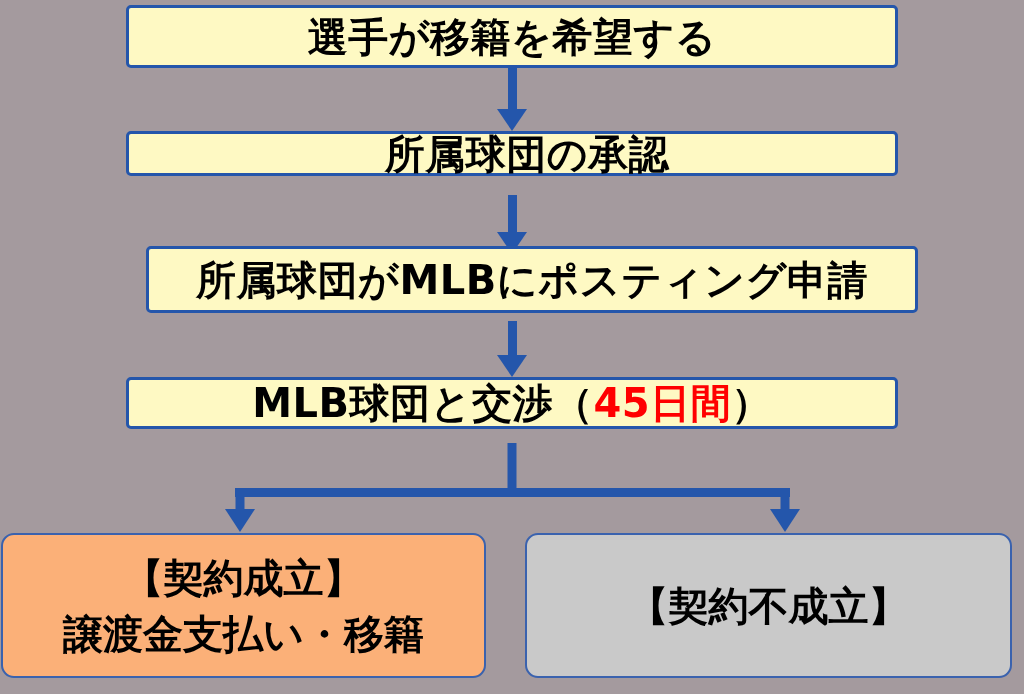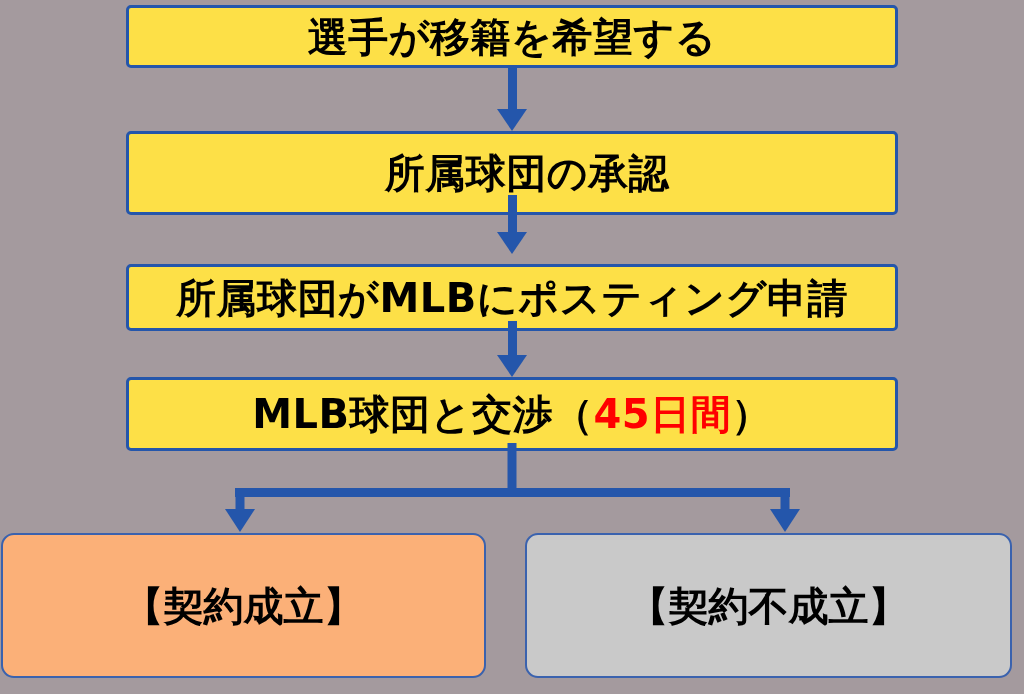--- a/index.html
+++ b/index.html
@@ -3,21 +3,21 @@
 <meta charset="utf-8">
 <style>
   html,body{margin:0;padding:0;}
   .canvas{
     position:relative;width:1024px;height:694px;overflow:hidden;
     background:#a49a9e;
     font-family:"DejaVu Sans","Liberation Sans",sans-serif;
   }
   .flow-box{
     position:absolute;left:126px;width:772px;box-sizing:border-box;
-    background:#fde047;border:3px solid #2456ab;border-radius:5px;
+    background:#fef9c3;border:3px solid #2456ab;border-radius:5px;
     display:flex;align-items:center;justify-content:center;
   }
   .flow-label{
     font-size:40px;font-weight:bold;color:#000000;white-space:nowrap;
     letter-spacing:0.5px;line-height:1;
   }
   .highlight-red{color:#ff0000;}
   .arrow{
     position:absolute;left:497px;width:30px;
     display:flex;flex-direction:column;align-items:center;
@@ -49,54 +49,55 @@
 
   <div class="flow-box" style="top:5px;height:63px;">
     <span class="flow-label">選手が移籍を希望する</span>
   </div>
 
   <div class="arrow" style="top:68px;height:63px;">
     <div class="stem"></div>
     <div class="head"></div>
   </div>
 
-  <div class="flow-box" style="top:131px;height:84px;padding-left:30px;">
+  <div class="flow-box" style="top:131px;height:45px;padding-left:30px;">
     <span class="flow-label">所属球団の承認</span>
   </div>
 
   <div class="arrow" style="top:195px;height:59px;">
     <div class="stem"></div>
     <div class="head"></div>
   </div>
 
-  <div class="flow-box" style="top:264px;height:67px;">
+  <div class="flow-box" style="top:246px;height:67px;margin-left:20px;">
     <span class="flow-label">所属球団がMLBにポスティング申請</span>
   </div>
 
   <div class="arrow" style="top:321px;height:56px;">
     <div class="stem"></div>
     <div class="head"></div>
   </div>
 
-  <div class="flow-box" style="top:377px;height:74px;">
+  <div class="flow-box" style="top:377px;height:52px;">
     <span class="flow-label"><span>MLB球団と交渉（</span><span class="highlight-red">45日間</span><span>）</span></span>
   </div>
 
   <svg class="branch-svg" width="1024" height="92" viewBox="0 0 1024 92">
     <g fill="#2456ab">
       <rect x="507.5" y="0" width="9" height="54"></rect>
       <rect x="235" y="45" width="555" height="9"></rect>
       <rect x="235.5" y="45" width="9" height="23"></rect>
       <polygon points="225,66 255,66 240,89"></polygon>
       <rect x="780.5" y="45" width="9" height="23"></rect>
       <polygon points="770,66 800,66 785,89"></polygon>
     </g>
   </svg>
 
   <div class="outcome outcome-success">
     <div class="outcome-line">【契約成立】</div>
+    <div class="outcome-line">譲渡金支払い・移籍</div>
   </div>
 
   <div class="outcome outcome-failure">
     <div class="outcome-line">【契約不成立】</div>
   </div>
 
 </div>
 
 </body></html>

